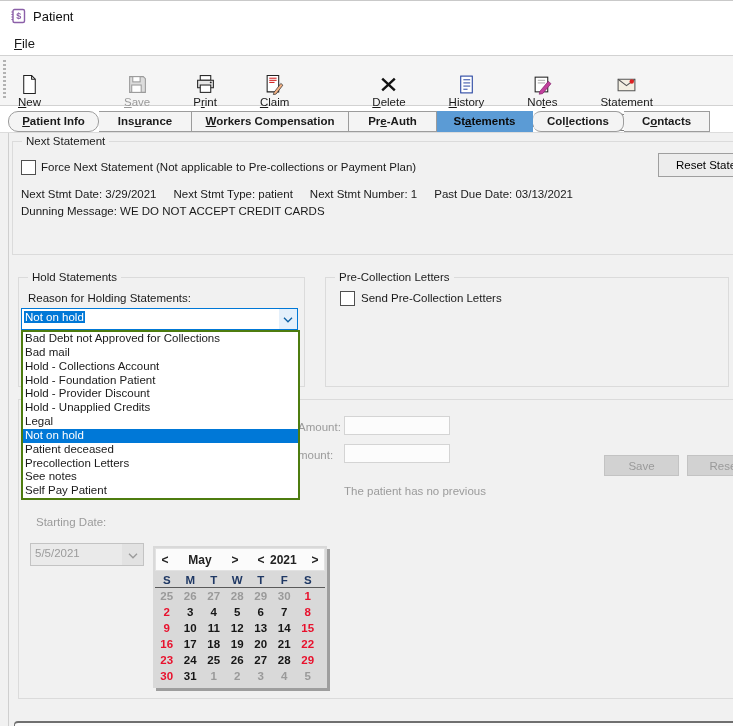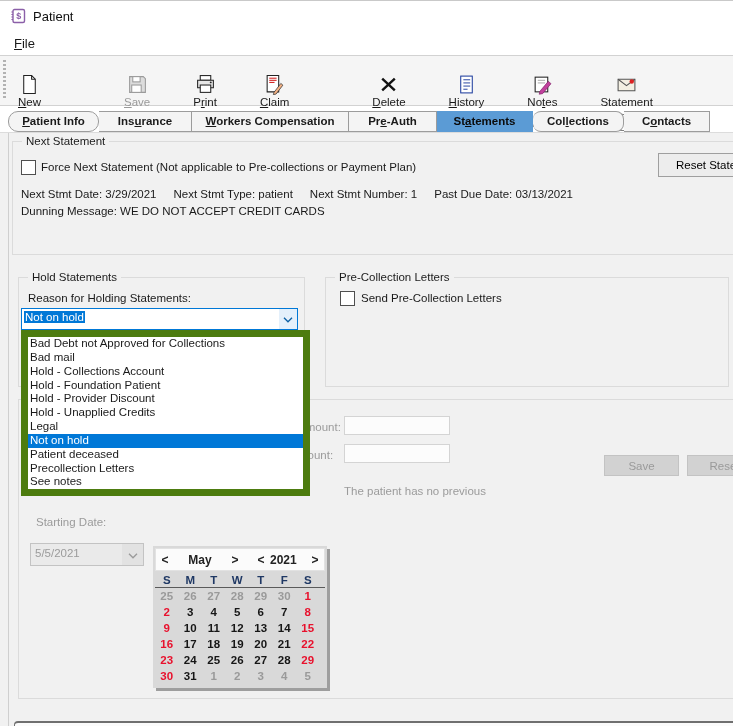--- a/index.html
+++ b/index.html
@@ -62,21 +62,21 @@
 
   
   .combo{position:absolute;left:21px;top:307px;width:275px;height:20px;background:#fff;
          border:1px solid var(--accent);z-index:6;display:flex;}
   .combo-text{flex:1;padding:2px 1px 0 2px;white-space:nowrap;overflow:hidden;}
   .combo-text .sel{background:var(--accent);color:#fff;padding:0 1px;}
   .combo-arrow{width:18px;background:#e4f0fb;display:flex;align-items:center;justify-content:center;}
   .combo-arrow svg{width:10px;height:6px;}
 
   
-  .list{position:absolute;left:21px;top:329px;width:275px;background:#fff;border:7px solid #4d7c0f;z-index:10;}
+  .list{position:absolute;left:21px;top:329px;width:275px;background:#fff;border:2px solid #4d7c0f;z-index:10;}
   .list .item{height:13.85px;line-height:13.8px;padding:0 2px;white-space:nowrap;overflow:hidden;cursor:default;}
   .list .item.selected{background:var(--accent);color:#fff;}
 
   .graytext{color:var(--disabled-gray);}
   .field{background:#fcfcfc;border:1px solid #d4d4d4;position:absolute;}
 
   
   .datecombo{position:absolute;left:30px;top:542px;width:112px;height:21px;background:#eaeaea;
              border:1px solid #c3c3c3;display:flex;}
   .datecombo .dtext{flex:1;padding:3px 0 0 4px;color:var(--disabled-gray);}
@@ -268,20 +268,21 @@
         <div class="item">Bad mail</div>
         <div class="item">Hold - Collections Account</div>
         <div class="item">Hold - Foundation Patient</div>
         <div class="item">Hold - Provider Discount</div>
         <div class="item">Hold - Unapplied Credits</div>
         <div class="item">Legal</div>
         <div class="item selected">Not on hold</div>
         <div class="item">Patient deceased</div>
         <div class="item">Precollection Letters</div>
         <div class="item">See notes</div>
+        <div class="item">Self Pay Patient</div>
       </div>
 
     <div class="datecombo" style="top:410px;">
       <span class="dtext">5/5/2021</span>
       <span class="darrow">
           <span><svg viewBox="0 0 10 6">
               <path d="M1 .8l4 4 4-4" fill="none" stroke="#9a9a9a" stroke-width="1.3"></path>
             </svg></span>
         </span>
     </div>

